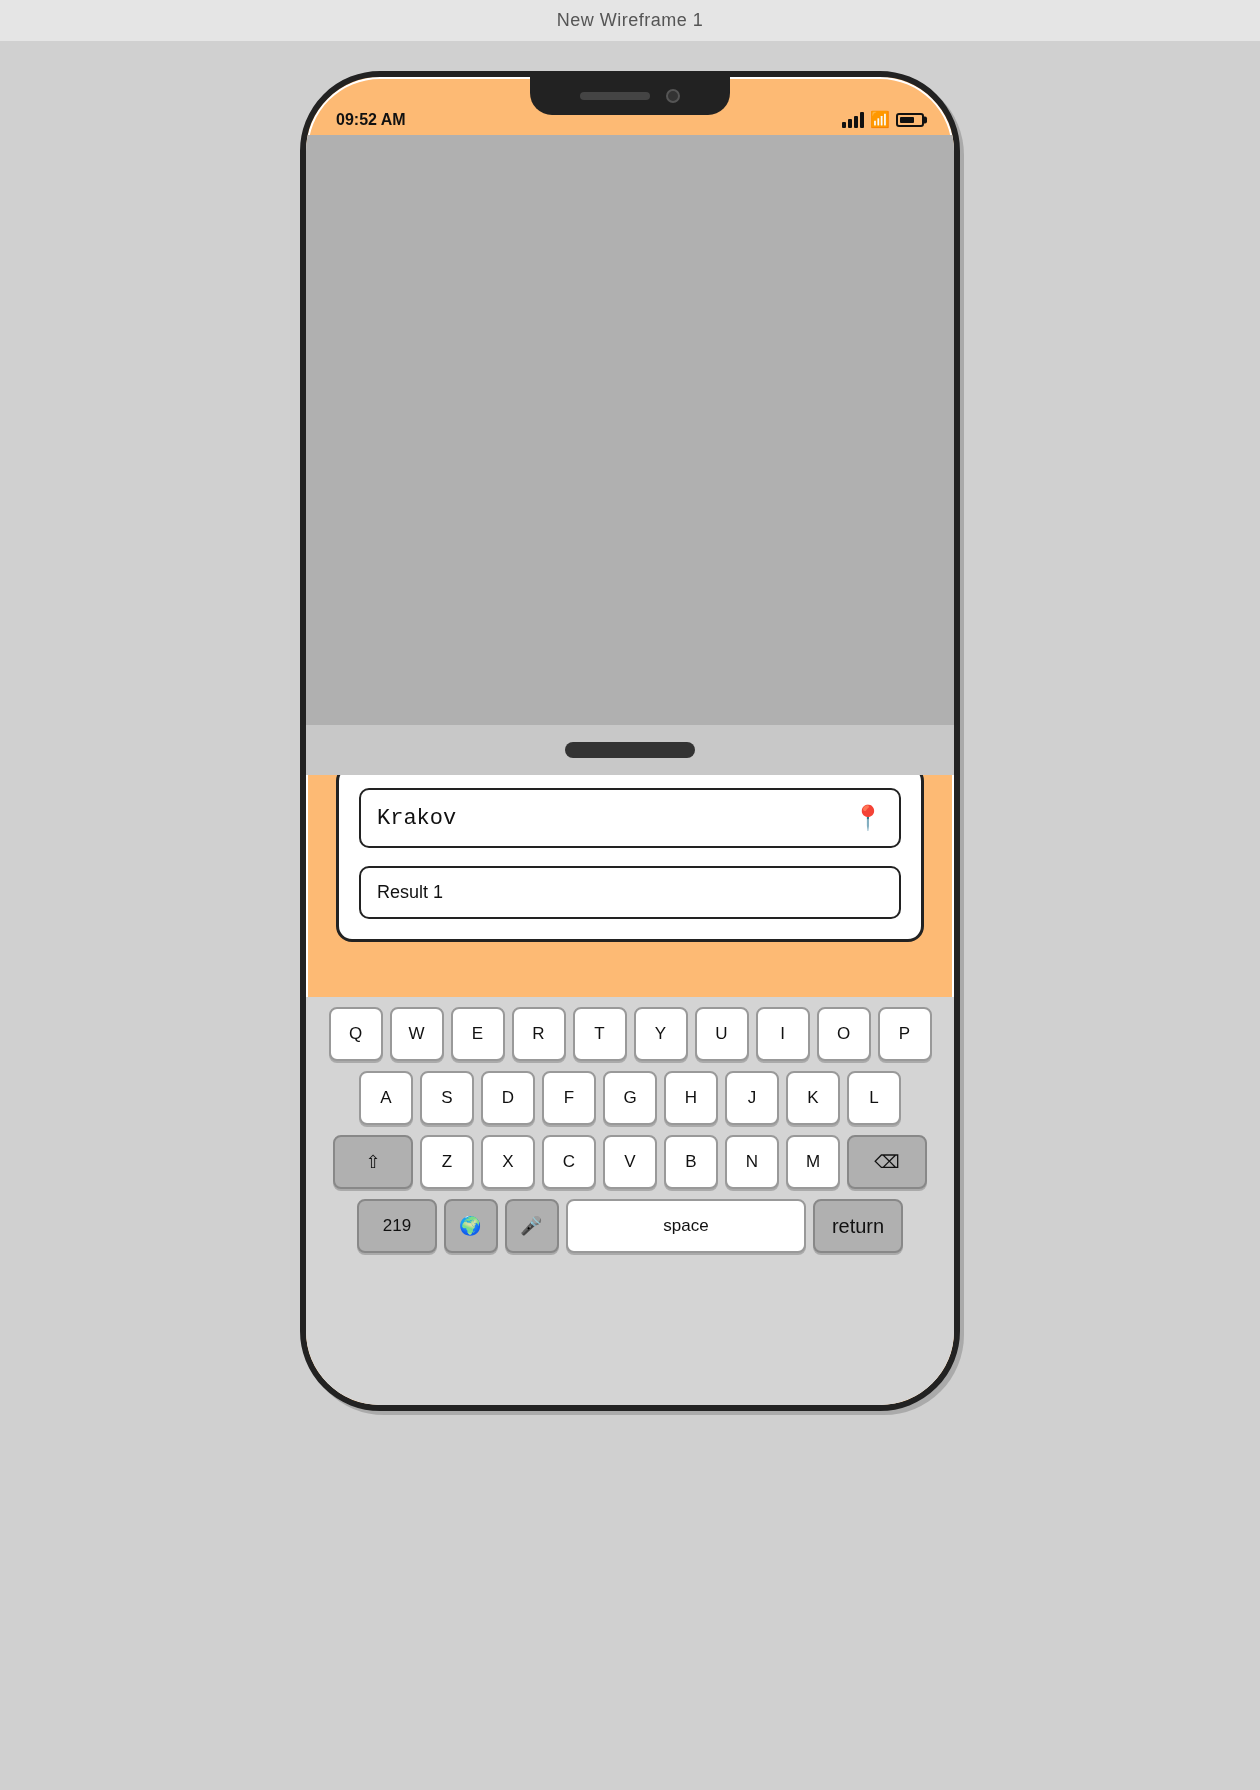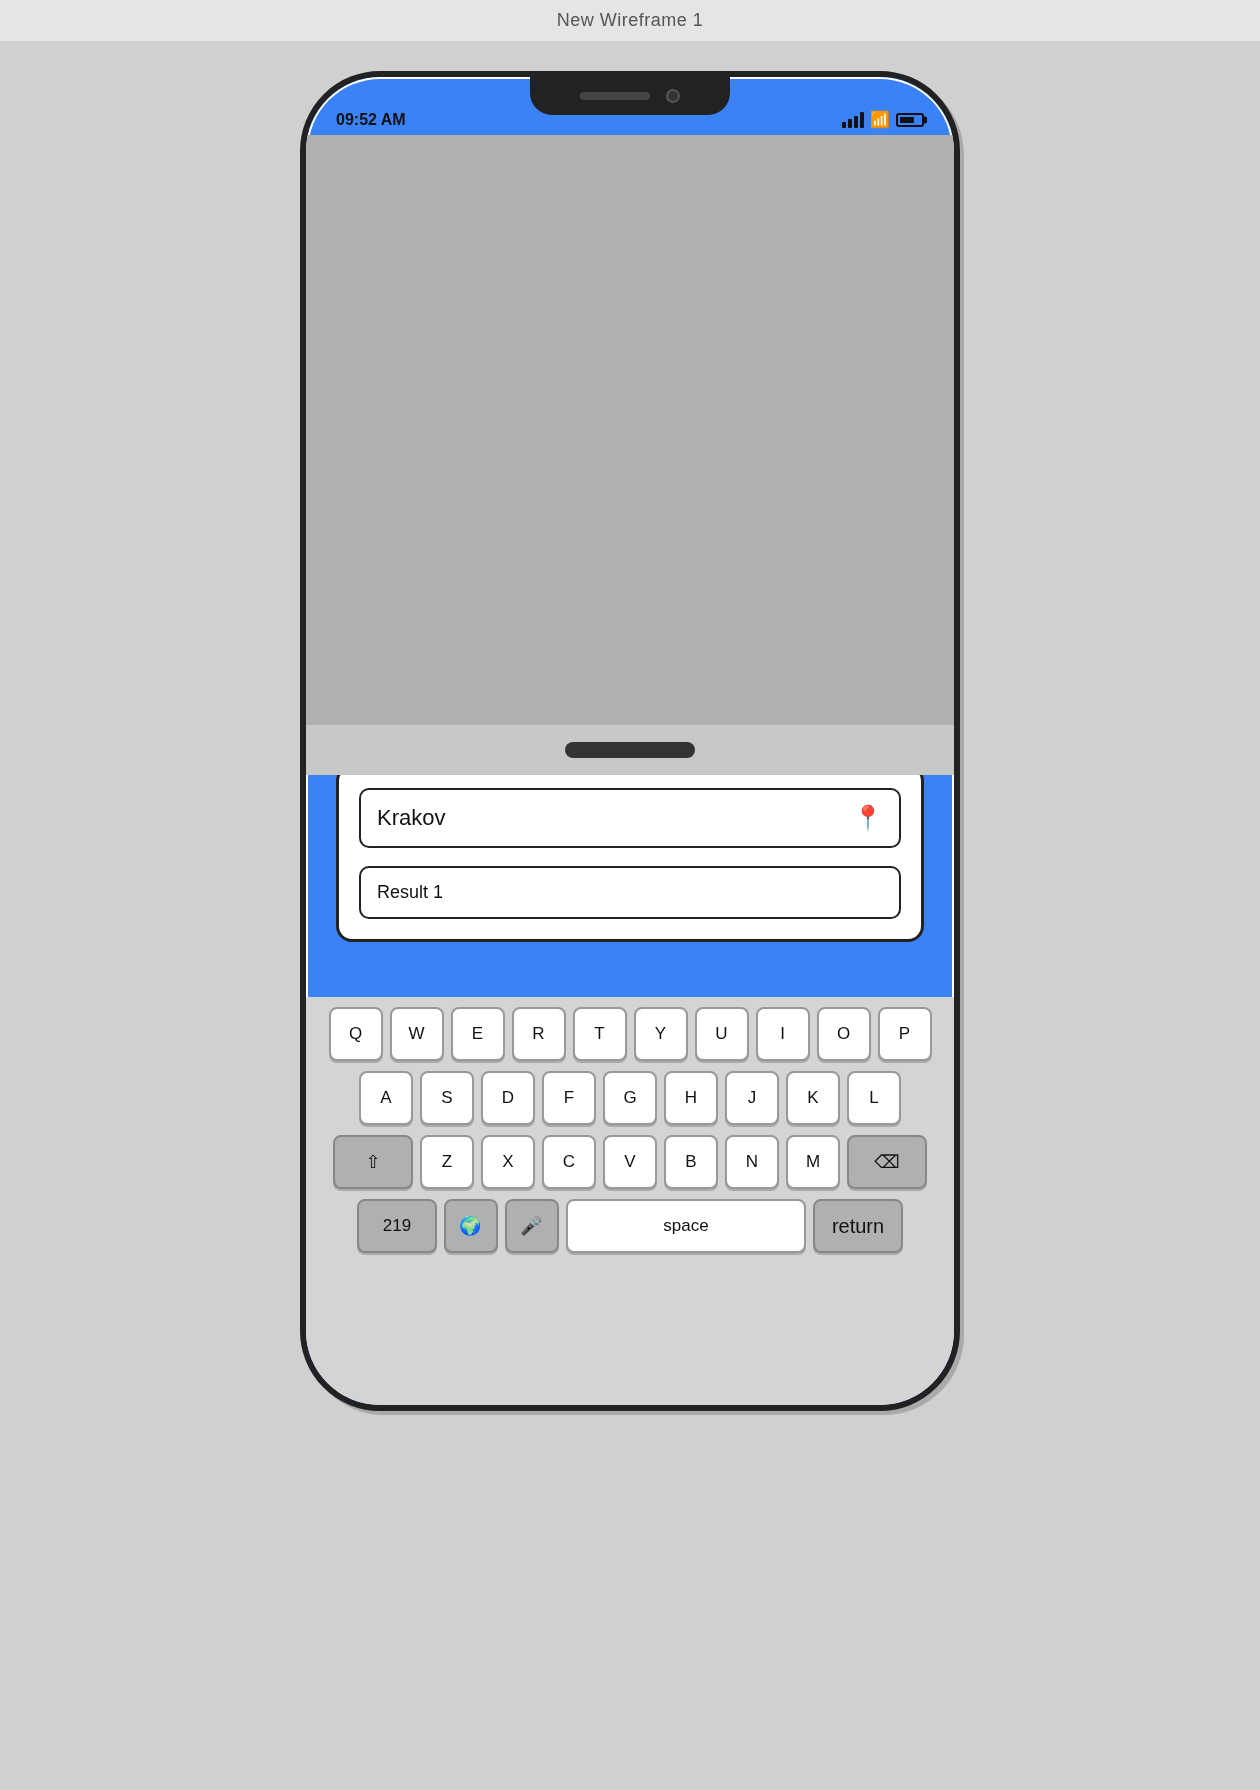--- a/index.html
+++ b/index.html
@@ -28,21 +28,21 @@
       width: 660px;
       height: 1360px;
     }
 
     
     .phone-shell {
       position: absolute;
       top: 0; left: 0;
       width: 660px;
       height: 1340px;
-      background: #3b82f6;
+      background: #fdba74;
       border-radius: 80px;
       border: 6px solid #222;
       box-shadow: 4px 4px 0 #aaa, inset 0 0 0 2px #fff;
       overflow: hidden;
     }
 
     
     .notch {
       position: absolute;
       top: 0;
@@ -197,20 +197,21 @@
       border-radius: 10px;
       padding: 14px 16px;
       margin-bottom: 4px;
     }
 
     .search-input-text {
       flex: 1;
       font-size: 22px;
       font-weight: 500;
       color: #111;
+      font-family: Liberation Mono, monospace;
     }
 
     .pin-icon {
       font-size: 24px;
       color: #111;
     }
 
     .result-row {
       border: 2.5px solid #222;
       border-radius: 10px;

